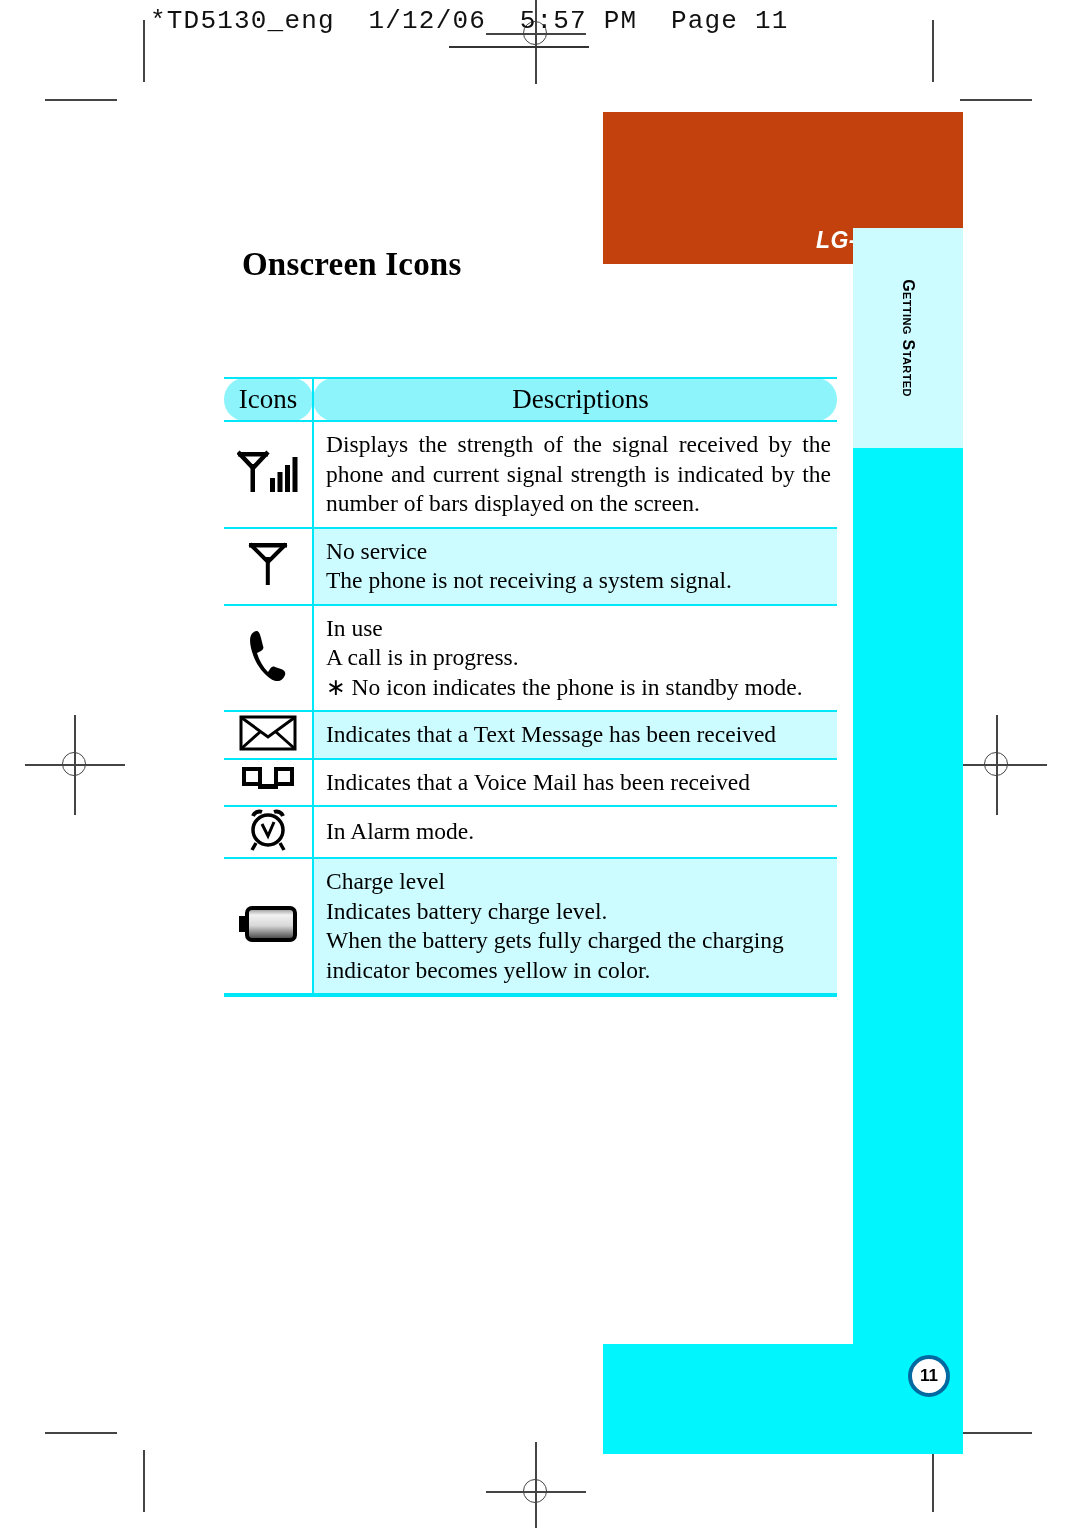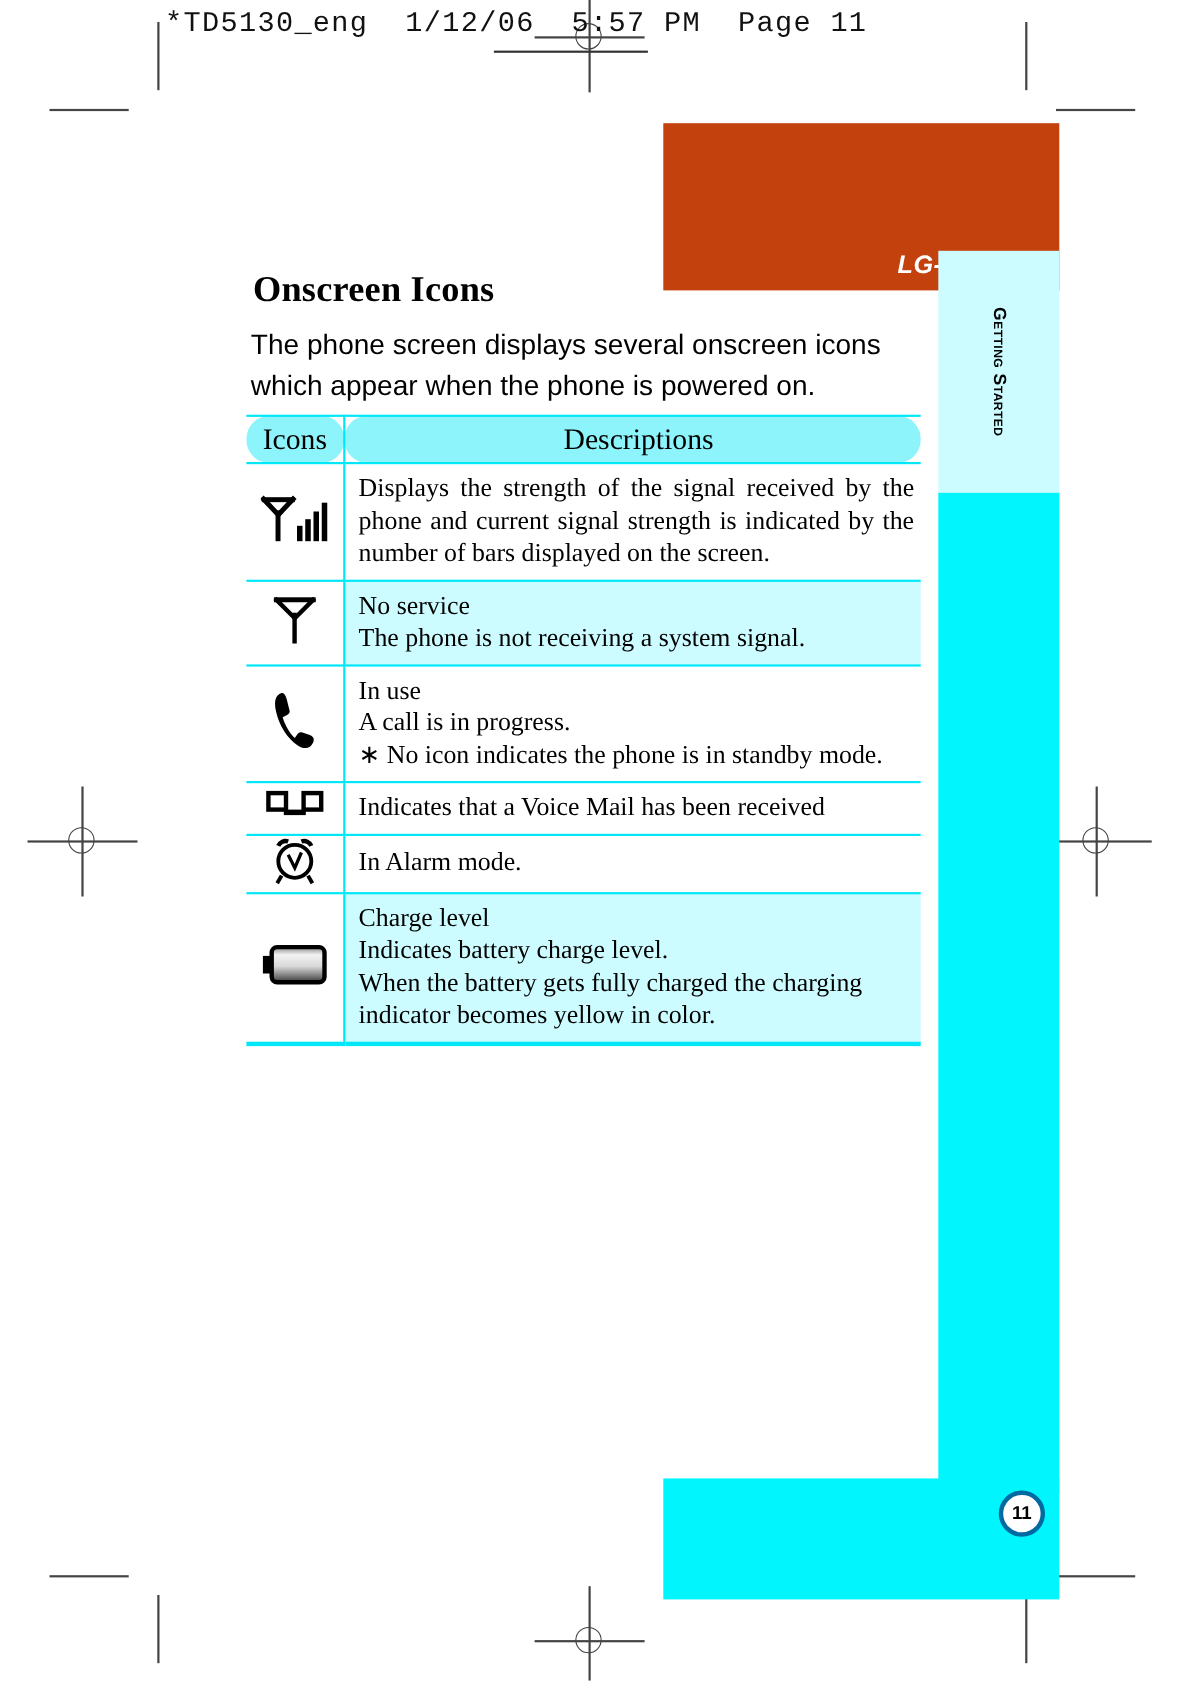--- a/index.html
+++ b/index.html
@@ -149,21 +149,21 @@
     justify-content: center;
     font-family: "Liberation Sans", sans-serif;
     font-weight: bold;
     font-size: 17px;
     color: #000;
   }
 
   
   .title {
     position: absolute;
-    left: 230px;
+    left: 242px;
     top: 246px;
     font-family: "Liberation Serif", serif;
     font-weight: bold;
     font-size: 33px;
     color: #000;
     letter-spacing: 0.2px;
   }
   .intro {
     position: absolute;
     left: 228px;
@@ -269,21 +269,20 @@
   </div>
   <div class="side-tab-light"></div>
   <div class="side-tab-bright"></div>
   <div class="side-tab-label">
     <span>Getting Started</span>
   </div>
   <div class="bottom-cyan"></div>
   <div class="page-badge">11</div>
 
   <div class="title">Onscreen Icons</div>
-  <div class="intro">The phone screen displays several onscreen icons which appear when the phone is powered on.</div>
 
   <table class="tbl">
     <tbody>
       <tr class="hdr">
         <th class="c-icon">Icons</th>
         <th class="c-desc">Descriptions</th>
       </tr>
 
       <tr class="plain">
         <td class="c-icon">
@@ -328,20 +327,34 @@
             </svg>
           </span>
         </td>
         <td class="c-desc">
           <span class="dline">In use</span>
           <span class="dline">A call is in progress.</span>
           <span class="dline">∗ No icon indicates the phone is in standby mode.</span>
         </td>
       </tr>
 
+      <tr class="tint">
+        <td class="c-icon">
+          <span class="ico">
+            <svg width="58" height="40" viewBox="0 0 58 40">
+              <rect x="2" y="4" width="54" height="32" fill="#fff" stroke="#000" stroke-width="3"></rect>
+              <path d="M3 5 L29 24 L55 5" fill="none" stroke="#000" stroke-width="3"></path>
+              <path d="M3 35 L21 19 M55 35 L37 19" fill="none" stroke="#000" stroke-width="3"></path>
+            </svg>
+          </span>
+        </td>
+        <td class="c-desc">
+          <span class="dline">Indicates that a Text Message has been received</span>
+        </td>
+      </tr>
 
       <tr class="plain">
         <td class="c-icon">
           <span class="ico">
             <svg width="54" height="28" viewBox="0 0 54 28">
               <rect x="3" y="3" width="16" height="15" fill="#fff" stroke="#000" stroke-width="4"></rect>
               <rect x="35" y="3" width="16" height="15" fill="#fff" stroke="#000" stroke-width="4"></rect>
               <rect x="17" y="18" width="20" height="5" fill="#000"></rect>
             </svg>
           </span>

